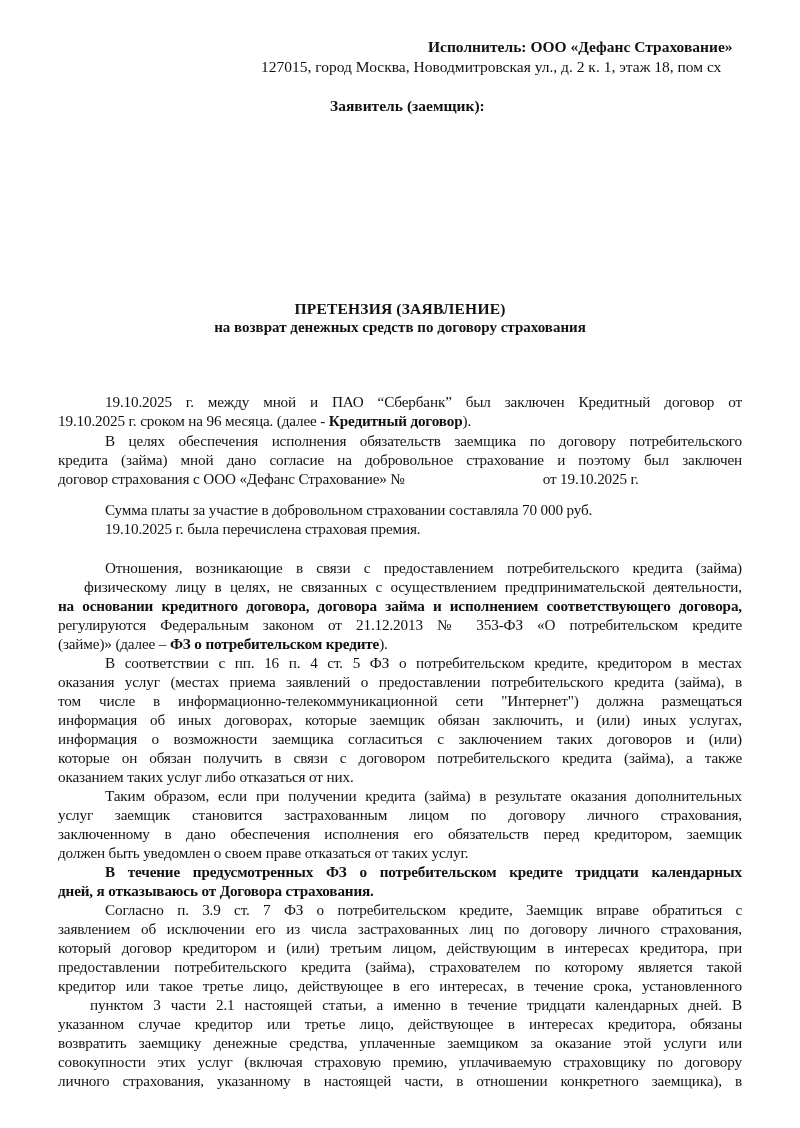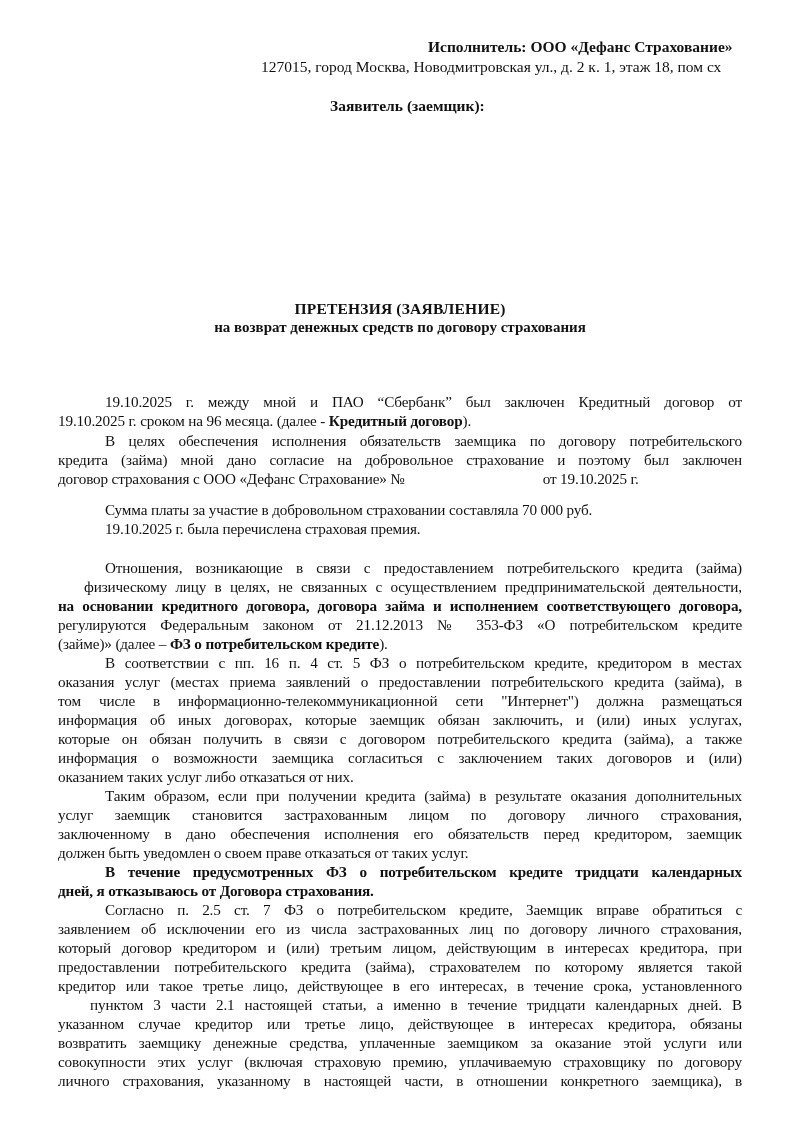--- a/index.html
+++ b/index.html
@@ -93,39 +93,39 @@
     <span class="ln full cont" style="white-space: nowrap; font-weight: bold;">на основании кредитного договора, договора займа и исполнением соответствующего договора,</span>
     <span class="ln full cont" style="white-space: nowrap;">регулируются Федеральным законом от 21.12.2013 № 353-ФЗ «О потребительском кредите</span>
     <span class="ln last cont" style="white-space: nowrap;"><span>(займе)» (далее – </span><b>ФЗ о потребительском кредите</b><span>).</span></span>
   </div>
 
   <div class="para noindent" style="top:653px;">
     <span class="ln full first" style="white-space: nowrap;">В соответствии с пп. 16 п. 4 ст. 5 ФЗ о потребительском кредите, кредитором в местах</span>
     <span class="ln full cont" style="white-space: nowrap;">оказания услуг (местах приема заявлений о предоставлении потребительского кредита (займа), в</span>
     <span class="ln full cont" style="white-space: nowrap;">том числе в информационно-телекоммуникационной сети "Интернет") должна размещаться</span>
     <span class="ln full cont" style="white-space: nowrap;">информация об иных договорах, которые заемщик обязан заключить, и (или) иных услугах,</span>
+    <span class="ln full cont" style="white-space: nowrap;">информация о возможности заемщика согласиться с заключением таких договоров и (или)</span>
     <span class="ln full cont" style="white-space: nowrap;">которые он обязан получить в связи с договором потребительского кредита (займа), а также</span>
-    <span class="ln full cont" style="white-space: nowrap;">информация о возможности заемщика согласиться с заключением таких договоров и (или)</span>
     <span class="ln last cont" style="white-space: nowrap;">оказанием таких услуг либо отказаться от них.</span>
   </div>
 
   <div class="para noindent" style="top:786px;">
     <span class="ln full first" style="white-space: nowrap;">Таким образом, если при получении кредита (займа) в результате оказания дополнительных</span>
     <span class="ln full cont" style="white-space: nowrap;">услуг заемщик становится застрахованным лицом по договору личного страхования,</span>
     <span class="ln full cont" style="white-space: nowrap;">заключенному в дано обеспечения исполнения его обязательств перед кредитором, заемщик</span>
     <span class="ln last cont" style="white-space: nowrap;">должен быть уведомлен о своем праве отказаться от таких услуг.</span>
   </div>
 
   <div class="para noindent b" style="top:862px;">
     <span class="ln full first" style="white-space: nowrap;">В течение предусмотренных ФЗ о потребительском кредите тридцати календарных</span>
     <span class="ln last cont" style="white-space: nowrap;">дней, я отказываюсь от Договора страхования.</span>
   </div>
 
   <div class="para noindent" style="top:900px;">
-    <span class="ln full first" style="white-space: nowrap;">Согласно п. 2.5 ст. 7 ФЗ о потребительском кредите, Заемщик вправе обратиться с</span>
+    <span class="ln full first" style="white-space: nowrap;">Согласно п. 3.9 ст. 7 ФЗ о потребительском кредите, Заемщик вправе обратиться с</span>
     <span class="ln full cont" style="white-space: nowrap;">заявлением об исключении его из числа застрахованных лиц по договору личного страхования,</span>
     <span class="ln full cont" style="white-space: nowrap;">который договор кредитором и (или) третьим лицом, действующим в интересах кредитора, при</span>
     <span class="ln full cont" style="white-space: nowrap;">предоставлении потребительского кредита (займа), страхователем по которому является такой</span>
     <span class="ln full cont" style="white-space: nowrap;">кредитор или такое третье лицо, действующее в его интересах, в течение срока, установленного</span>
     <span class="ln full cont" style="white-space: nowrap; margin-left: 32px;">пунктом 3 части 2.1 настоящей статьи, а именно в течение тридцати календарных дней. В</span>
     <span class="ln full cont" style="white-space: nowrap;">указанном случае кредитор или третье лицо, действующее в интересах кредитора, обязаны</span>
     <span class="ln full cont" style="white-space: nowrap;">возвратить заемщику денежные средства, уплаченные заемщиком за оказание этой услуги или</span>
     <span class="ln full cont" style="white-space: nowrap;">совокупности этих услуг (включая страховую премию, уплачиваемую страховщику по договору</span>
     <span class="ln full cont" style="white-space: nowrap;">личного страхования, указанному в настоящей части, в отношении конкретного заемщика), в</span>
   </div>

